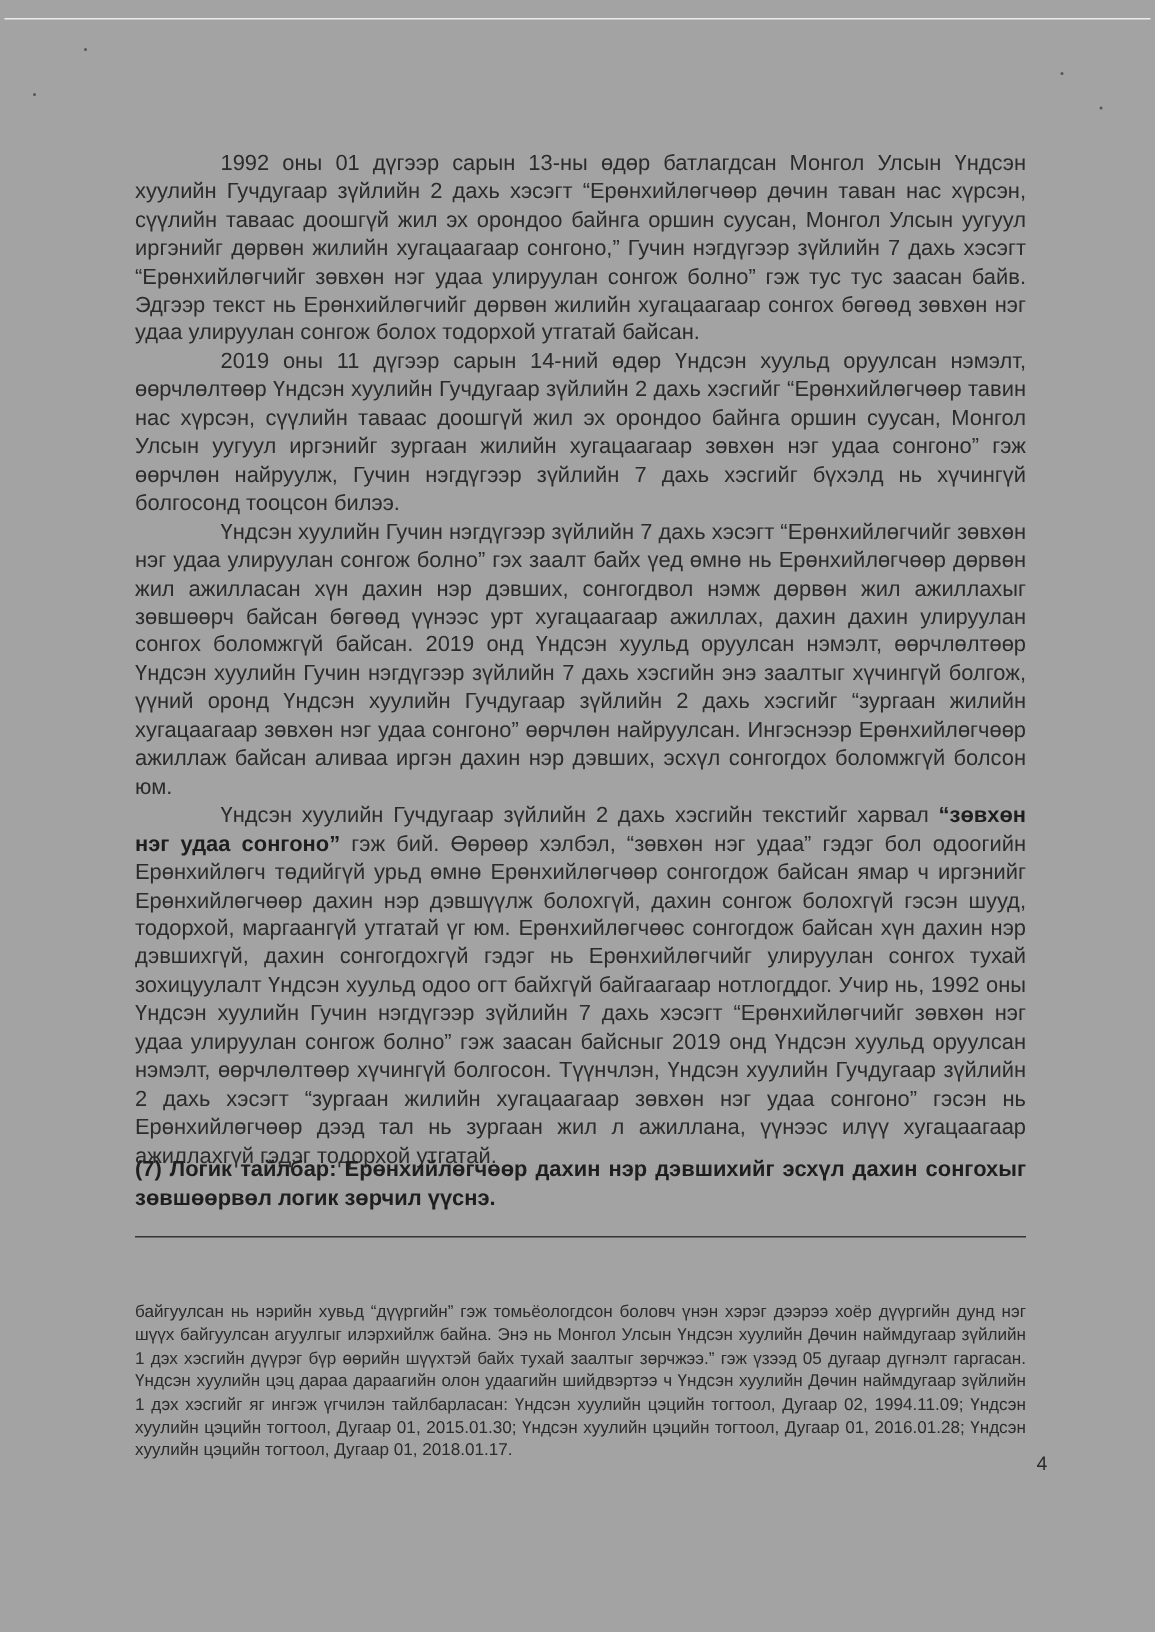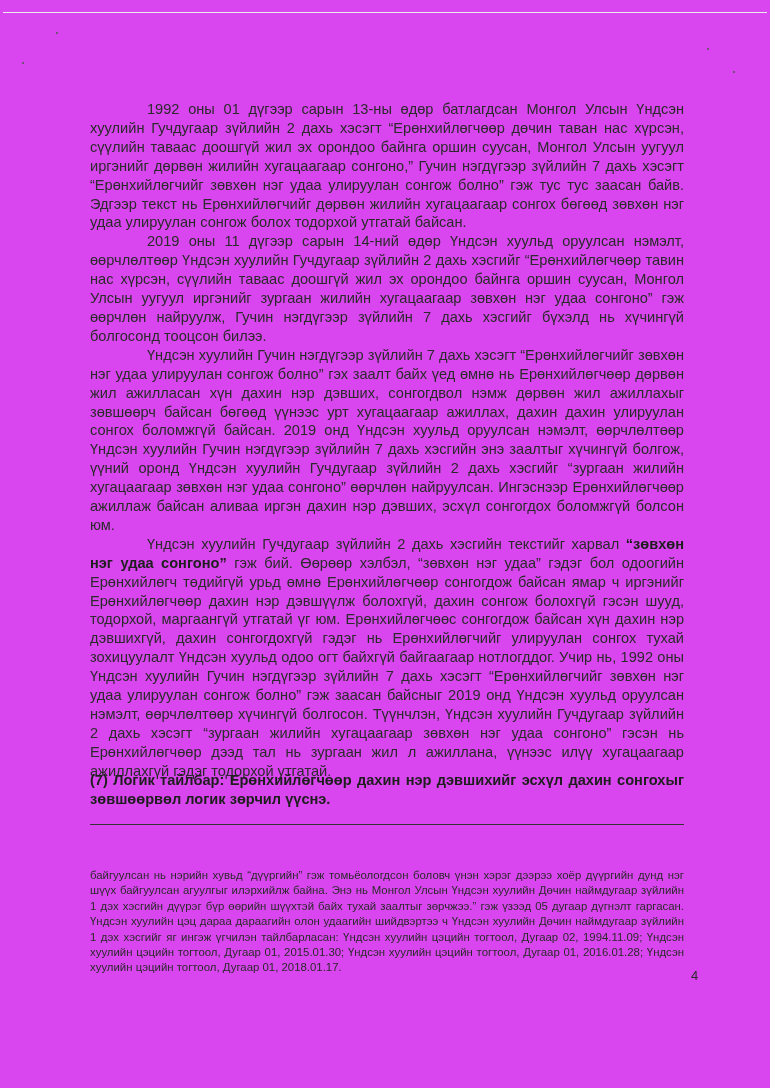--- a/index.html
+++ b/index.html
@@ -8,21 +8,21 @@
       height: 1088px;
       position: relative;
       overflow: hidden;
       font-family: "Liberation Sans", sans-serif;
       color: #2a2a2a;
     }
     .page {
       position: absolute;
       left: 0; top: 0;
       width: 770px; height: 1088px;
-      background: #d946ef;
+      background: #a3a3a3;
     }
     .top-rule {
       position: absolute;
       left: 3px; top: 12px;
       width: 764px; height: 1px;
       background: #ececec;
     }
     .speck {
       position: absolute;
       width: 2px; height: 2px;

